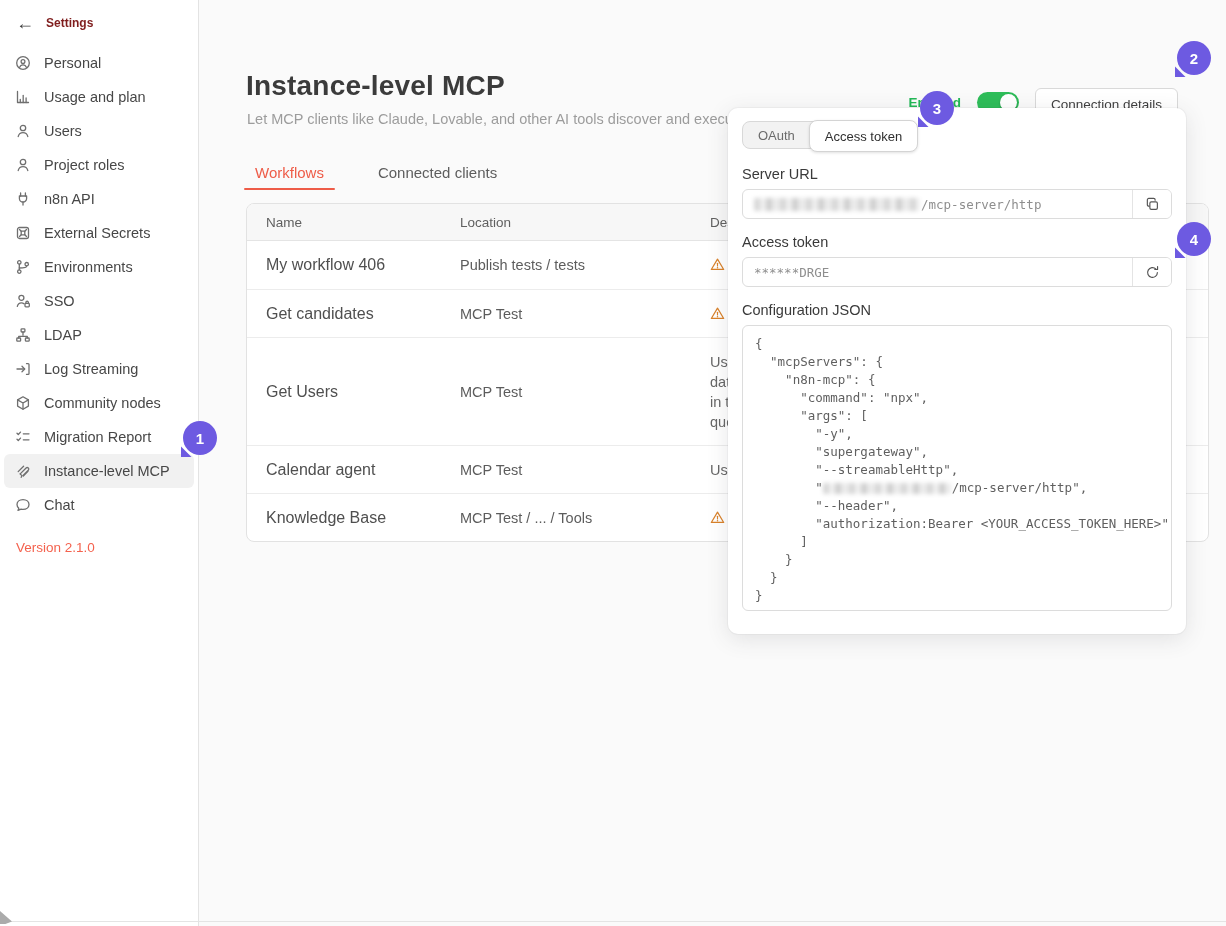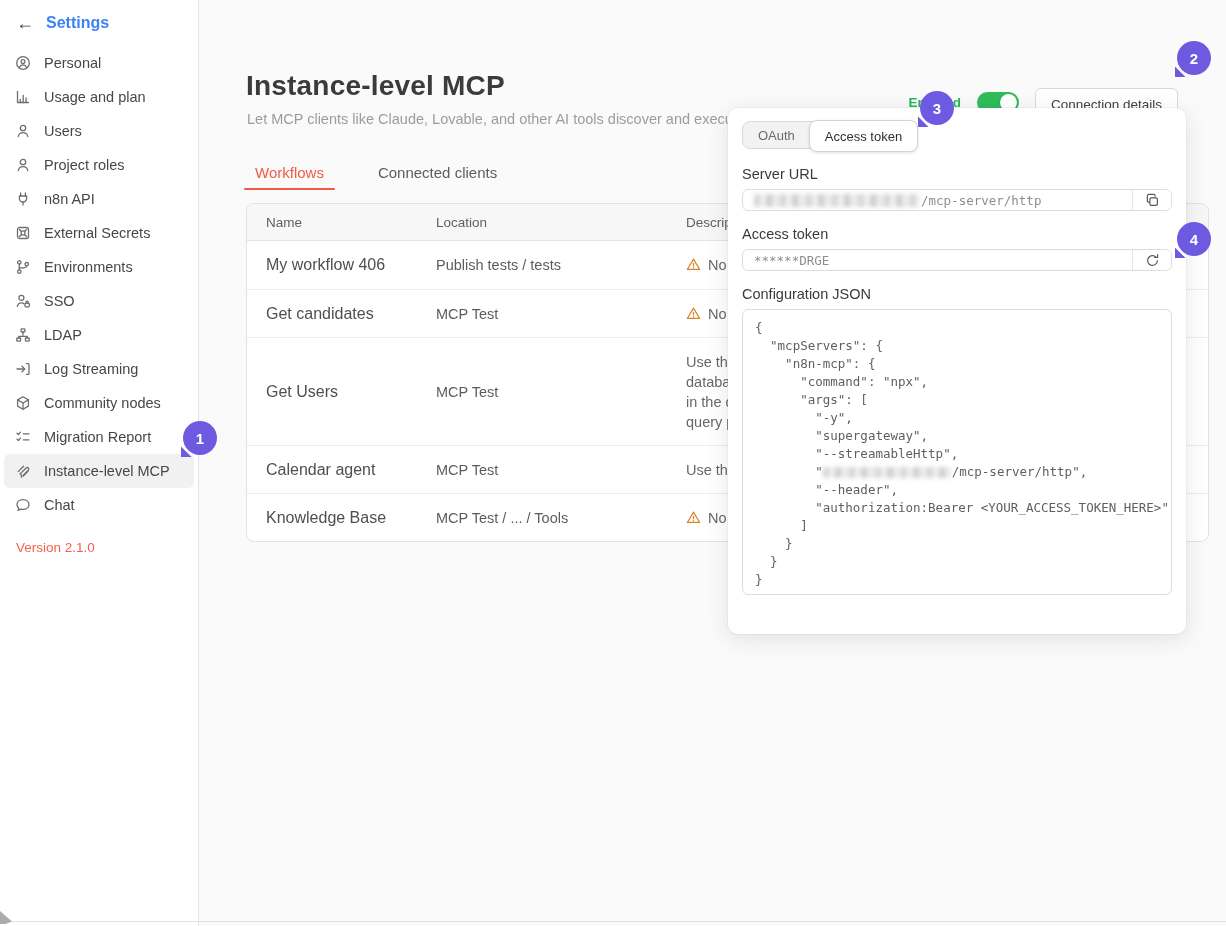--- a/index.html
+++ b/index.html
@@ -11,21 +11,21 @@
     overflow:hidden;
     color:#444;
   }
   
   .sidebar {
     position:absolute; left:0; top:0; width:199px; height:926px;
     background:#fff; border-right:1px solid #e3e3e3; z-index:5;
   }
   .side-header { display:flex; align-items:center; gap:12px; padding:14px 14px 10px 16px; }
   .side-back { font-size:18px; color:#3c3c3c; line-height:1; cursor:default; }
-  .side-title { font-size:16px; font-weight:700; color:#3b82f6; }
+  .side-title { font-size:12px; font-weight:700; color:#7f1d1d; }
   .side-nav { padding:4px 4px; }
   .side-item {
     display:flex; align-items:center; gap:13px; height:34px;
     padding:0 10px 0 11px; border-radius:6px; font-size:14.5px; color:#474747;
   }
   .side-item svg { flex:0 0 16px; }
   .side-item.active { background:#f1f1f1; }
   .side-version { padding:14px 16px; font-size:13.5px; }
   
   .main { position:absolute; left:199px; top:0; right:0; bottom:0; background:#fafafa; }
@@ -46,21 +46,21 @@
   
   .wf-table {
     position:absolute; left:47px; top:203px; width:963px;
     background:#fff; border:1px solid #e2e2e2; border-radius:8px; overflow:hidden;
   }
   .thead { display:flex; background:#f7f7f7; border-bottom:1px solid #e4e4e4; height:37px; align-items:center; }
   .th { font-size:13.5px; font-weight:500; color:#606060; }
   .trow { display:flex; border-top:1px solid #ececec; align-items:center; }
   .trow:first-of-type { border-top:none; }
   .cell-name { width:189px; padding-left:19px; flex:none; }
-  .cell-loc  { width:250px; flex:none; }
+  .cell-loc  { width:250px; flex:none;margin-left:24px; }
   .cell-desc { flex:1; min-width:0; }
   .trow .cell-name { font-size:16px; color:#4f4f4f; }
   .trow .cell-loc  { font-size:14.5px; color:#5c5c5c; }
   .desc-wrap { display:flex; align-items:flex-start; gap:7px; }
   .desc-lines { font-size:14.5px; color:#676767; line-height:20px; white-space:pre; overflow:visible; }
   .warn-icon { margin-top:2px; flex:none; }
   
   .popover {
     position:absolute; left:728px; top:108px; width:458px; height:526px;
     background:#fff; border-radius:10px; z-index:10;
@@ -68,21 +68,21 @@
     padding:13px 14px;
   }
   .seg { display:inline-flex; align-items:stretch; background:#f2f2f2; border:1px solid #d8d8d8; border-radius:8px; height:28px; }
   .seg-item { display:flex; align-items:center; padding:0 15px; font-size:13px; color:#6b6b6b; border-radius:8px; }
   .seg-item.active {
     background:#fff; border:1px solid #d4d4d4; color:#2f2f2f; font-weight:500;
     margin:-2px -1px; padding:0 15px; box-shadow:0 1px 3px rgba(0,0,0,.12); height:32px;
   }
   .pop-label { font-size:14.5px; color:#3a3a3a; font-weight:500; margin:15px 0 7px 0; }
   .pop-label.first { margin-top:17px; }
-  .field { display:flex; align-items:stretch; border:1px solid #dcdcdc; border-radius:6px; background:#fff; height:22px; overflow:hidden; }
+  .field { display:flex; align-items:stretch; border:1px solid #dcdcdc; border-radius:6px; background:#fff; height:30px; overflow:hidden; }
   .field-val { flex:1; display:flex; align-items:center; padding:0 11px; font-family:"DejaVu Sans Mono", monospace; font-size:12.5px; color:#8e8e8e; white-space:nowrap; overflow:hidden; }
   .field-btn { width:39px; border-left:1px solid #e4e4e4; display:flex; align-items:center; justify-content:center; background:#fff; border-top:none; border-right:none; border-bottom:none; }
   .redacted { display:inline-block; height:13px; border-radius:2px; margin-right:1px; vertical-align:middle;
     background:repeating-linear-gradient(90deg,#d7d7d7 0 6px,#f0f0f0 6px 12px,#cfcfcf 12px 18px,#ebebeb 18px 26px);
     filter:blur(2.2px);
   }
   .code-box { border:1px solid #dcdcdc; border-radius:6px; background:#fff; padding:9px 12px; height:286px; overflow:hidden; }
   .code-line { font-family:"DejaVu Sans Mono", monospace; font-size:12.5px; line-height:18px; color:#5f5f5f; white-space:pre; }
   .code-line .redacted { width:128px; height:11px; }
   .redacted.url { width:166px; }

